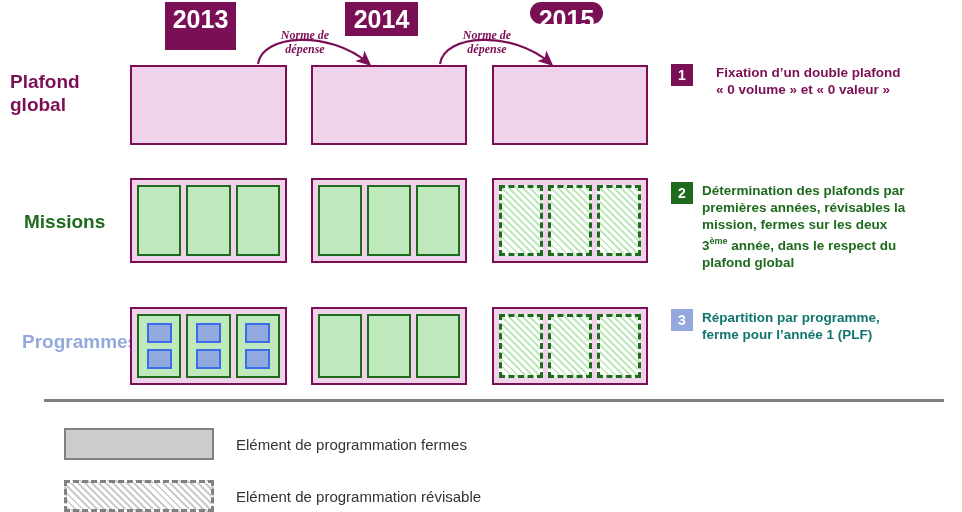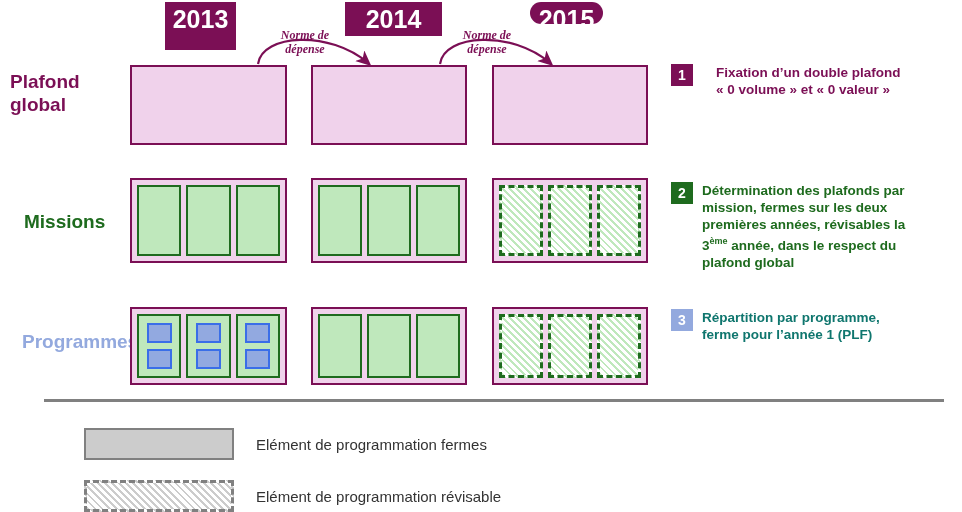--- a/index.html
+++ b/index.html
@@ -20,21 +20,21 @@
     position: absolute;
     background: #7B0F55;
     color: #ffffff;
     font-weight: bold;
     font-size: 25px;
     line-height: 34px;
     text-align: center;
     letter-spacing: 0px;
   }
   #year-2013 { left: 165px; top: 2px;  width: 71px; height: 48px; }
-  #year-2014 { left: 345px; top: 2px;  width: 97px; height: 34px; }
+  #year-2014 { left: 345px; top: 2px;  width: 73px; height: 34px; }
   #year-2015 { left: 530px; top: 2px;  width: 73px; height: 22px; border-radius: 17px; }
 
   
   .norme-label {
     position: absolute;
     color: #7B0F55;
     font-family: "Liberation Serif", serif;
     font-style: italic;
     font-weight: bold;
     font-size: 12px;
@@ -179,21 +179,20 @@
     width: 900px; height: 3px;
     background: #808080;
   }
 
   
   .legend-row {
     position: absolute;
     display: flex;
     align-items: center;
     gap: 22px;
-    margin-left: 20px;
   }
   #legend-firm      { left: 64px; top: 428px; }
   #legend-revisable { left: 64px; top: 480px; }
 
   .legend-swatch-firm {
     width: 150px; height: 32px;
     background: #CCCCCC;
     border: 2px solid #808080;
     box-sizing: border-box;
   }
@@ -310,22 +309,22 @@
   <div class="note-text">
     <div>Fixation d’un double plafond</div>
     <div>« 0 volume » et « 0 valeur »</div>
   </div>
 </div>
 
 <div class="note" id="note-2">
   <div class="note-num">2</div>
   <div class="note-text">
     <div>Détermination des plafonds par</div>
+    <div>premières années, révisables la</div>
     <div>mission, fermes sur les deux</div>
-    <div>premières années, révisables la</div>
     <div><span>3</span><span class="sup">ème</span><span> année, dans le respect du</span></div>
     <div>plafond global</div>
   </div>
 </div>
 
 <div class="note" id="note-3">
   <div class="note-num">3</div>
   <div class="note-text">
     <div>Répartition par programme,</div>
     <div>ferme pour l’année 1 (PLF)</div>

